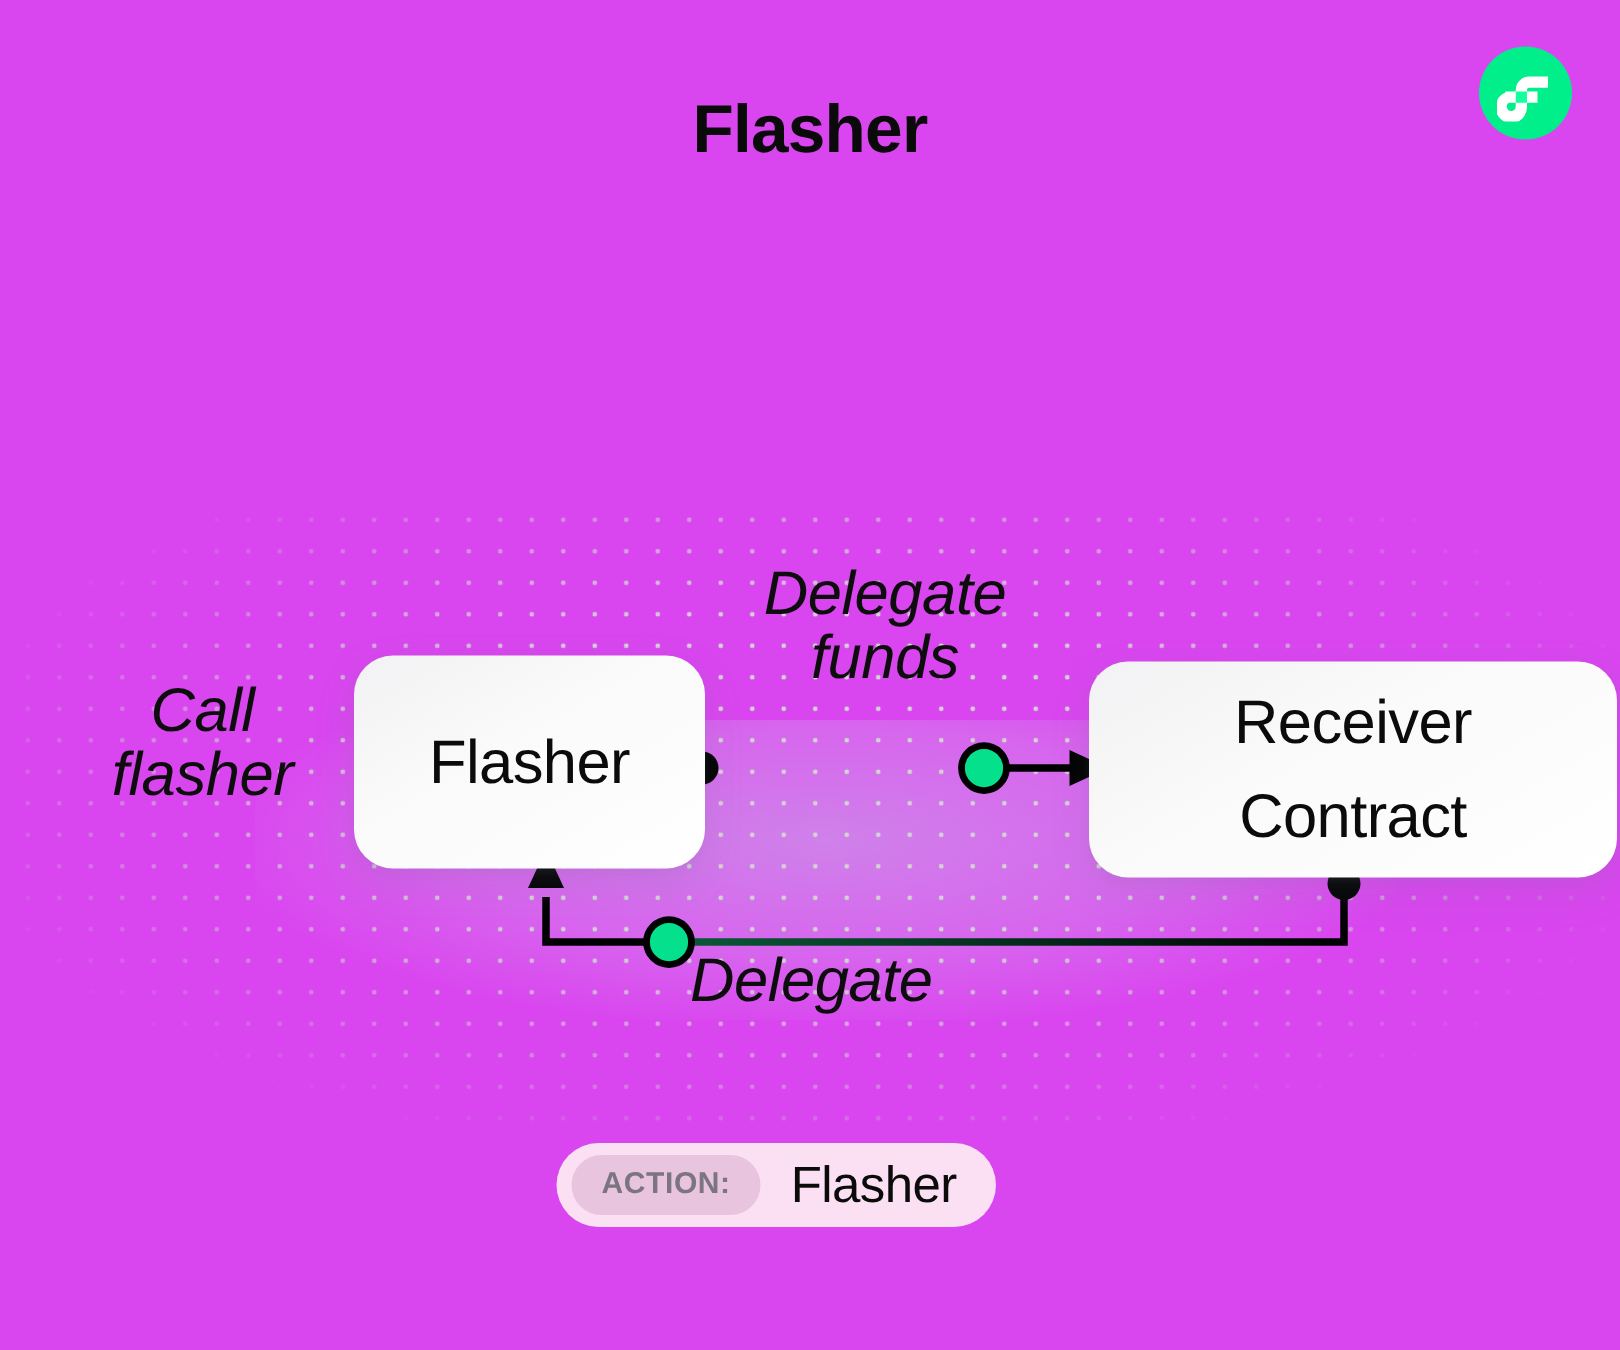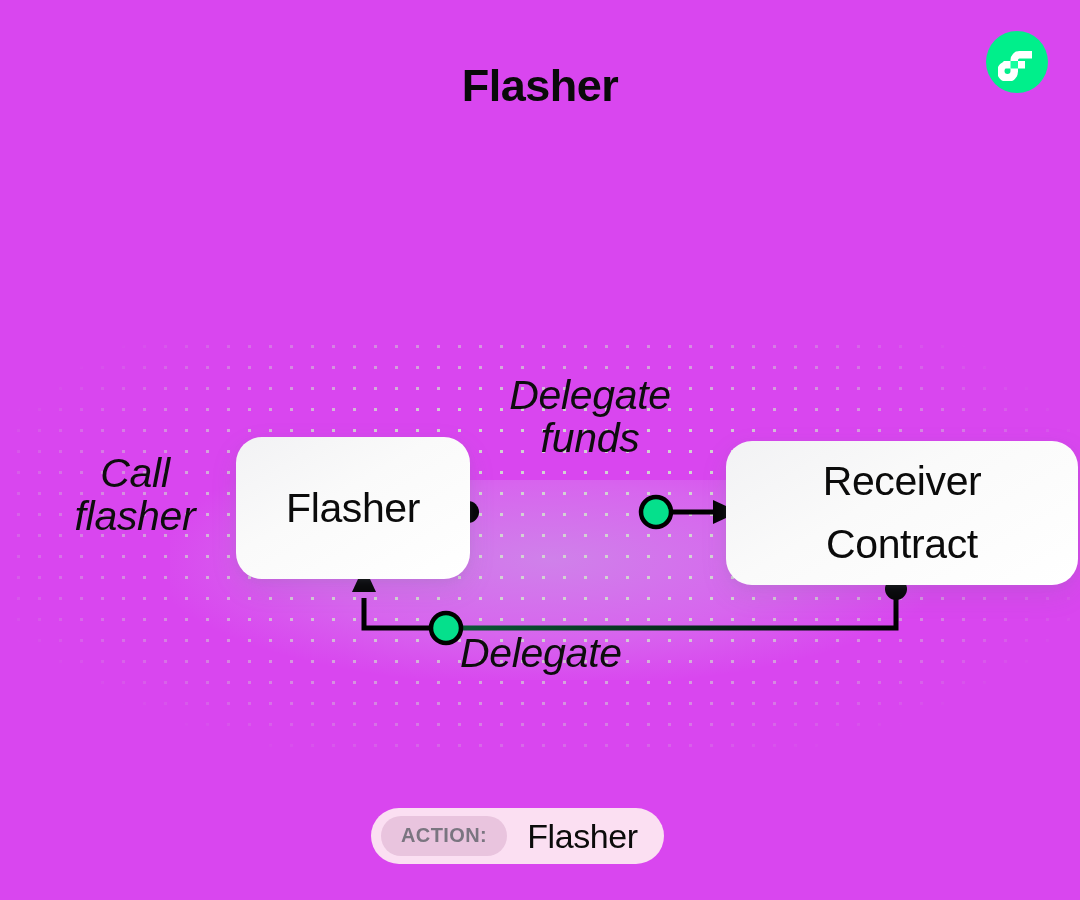--- a/index.html
+++ b/index.html
@@ -158,21 +158,21 @@
   .edges {
     position: absolute;
     inset: 0;
     overflow: visible;
   }
 
   
   .action-badge {
     position: absolute;
     left: 371px;
-    top: 808px;
+    top: 762px;
     height: 56px;
     display: flex;
     align-items: center;
     background: #fbdff2;
     border-radius: 28px;
     padding: 0 26px 0 10px;
   }
   .action-key {
     background: #e9c4de;
     color: #7a7580;

